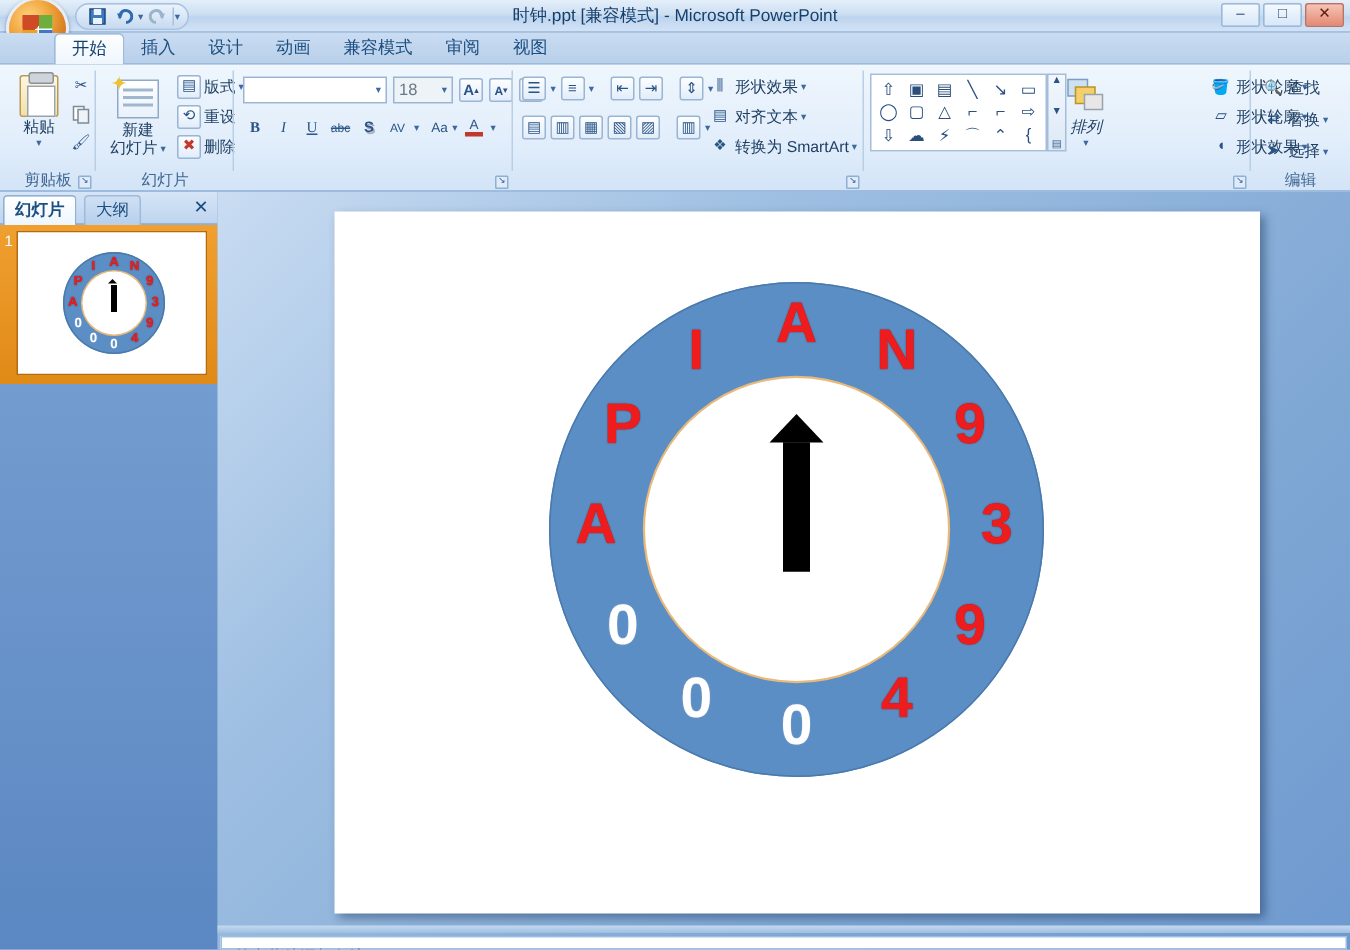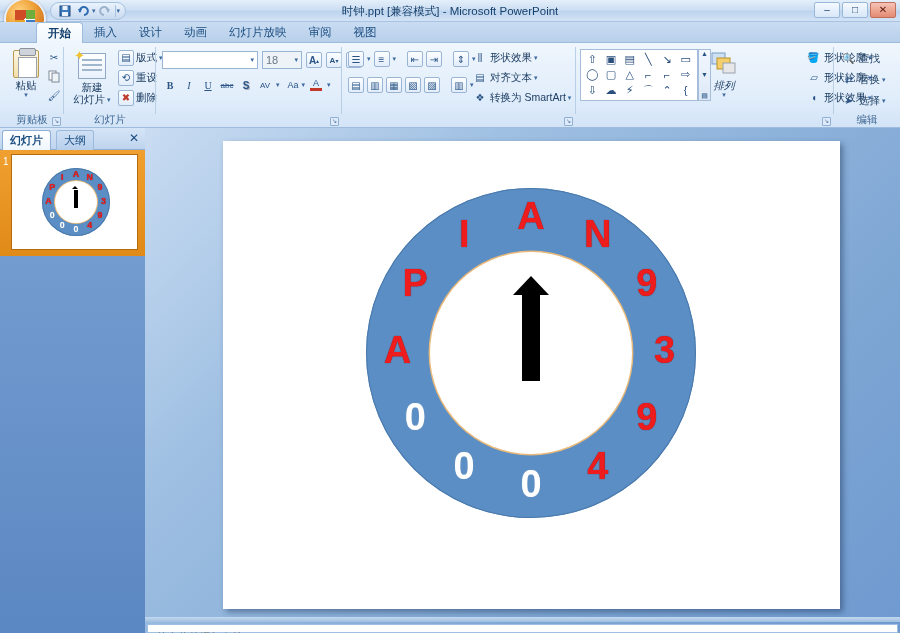--- a/index.html
+++ b/index.html
@@ -68,21 +68,21 @@
     border-bottom: 1px solid #9dbcdd;
   }
   .tabs { position:absolute; left: 36px; top: 0; display:flex; height: 21px; }
   .tab {
     padding: 0 11px; height: 21px; line-height: 21px; font-size: 11.5px; color: #1c4e80;
     white-space: nowrap; cursor: default;
   }
   .tab.active {
     background: linear-gradient(to bottom,#fdfefe,#eef6fd);
     border: 1px solid #9dbcdd; border-bottom: none;
-    border-radius: 4px 4px 0 0; color: #14406d; font-weight: bold; text-align: center;
+    border-radius: 4px 4px 0 0; color: #14406d; font-weight: normal; text-align: center;
   }
 
   
   .ribbon {
     position: absolute; left: 0; top: 43px; width: 900px; height: 85px;
     background: linear-gradient(to bottom, #eff6fd 0%, #e2eefb 60%, #d3e4f7 100%);
     border-bottom: 1px solid #9dbcdd;
   }
   .group { position: absolute; top: 0; height: 85px; }
   .group-body { position:absolute; left:0; top:2px; right:0; bottom:16px; }
@@ -257,21 +257,21 @@
     <div class="qat-sep"></div>
     <div class="qat-caret">▾</div>
   </div>
 
   <div class="tabstrip">
     <div class="tabs">
       <div class="tab active">开始</div>
       <div class="tab">插入</div>
       <div class="tab">设计</div>
       <div class="tab">动画</div>
-      <div class="tab">幻灯片放映</div>
+      <div class="tab">兼容模式</div>
       <div class="tab">审阅</div>
       <div class="tab">视图</div>
     </div>
   </div>
 
   <div class="ribbon">
 
     <div class="group" id="grp-clipboard">
       <div class="group-body">
         <div class="big-btn" style="position:absolute;left:2px;top:2px;">

